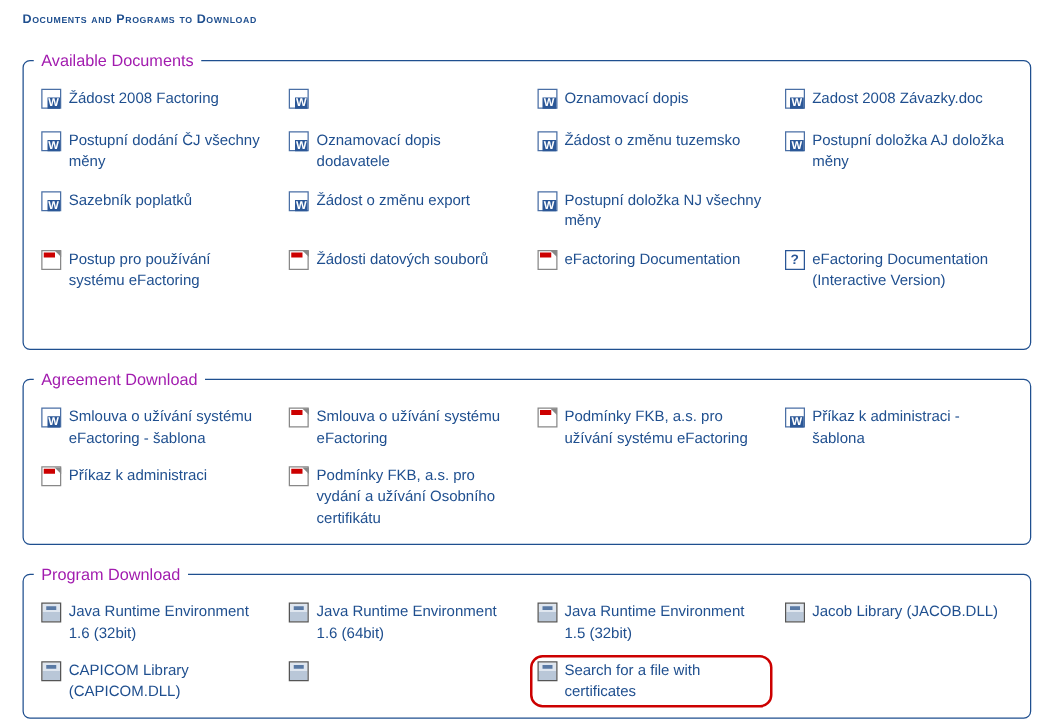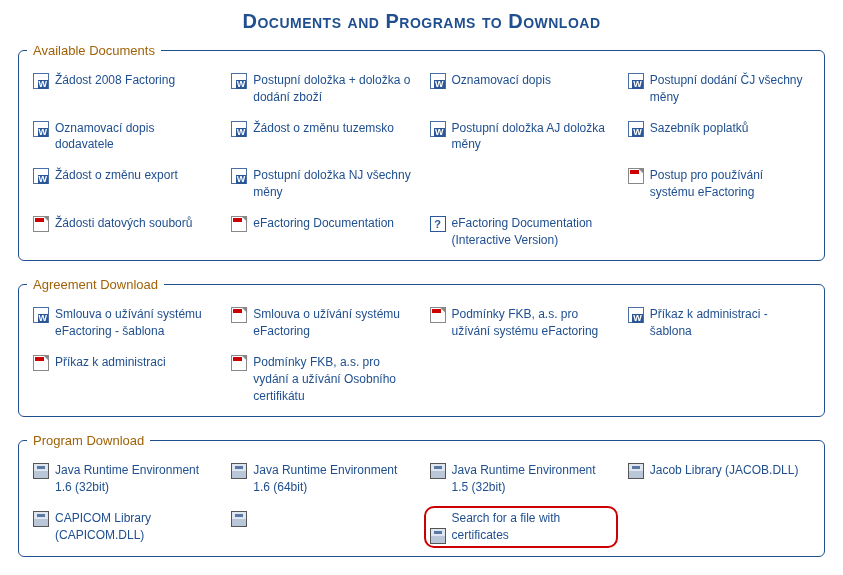--- a/index.html
+++ b/index.html
@@ -5,36 +5,36 @@
   body {
     font-family: Verdana, Arial, sans-serif;
     font-size: 12px;
     color: #1f4f8f;
     margin: 0;
     padding: 8px 18px 18px;
     width: 843px;
     box-sizing: border-box;
   }
   .page-title {
-    text-align: center;
+    text-align: left;
     font-variant: small-caps;
     font-weight: bold;
-    font-size: 20px;
+    font-size: 10px;
     color: #1f4f8f;
-    margin: 2px 0 10px;
+    margin: 2px 0 20px;
     letter-spacing: 0.5px;
   }
   fieldset {
     border: 1px solid #1f4f8f;
     border-radius: 6px;
     margin: 0 0 16px 0;
     padding: 10px 8px 8px 8px;
   }
   legend {
-    color: #a16207;
+    color: #a21caf;
     font-size: 13px;
     padding: 0 6px;
     background: #fff;
   }
   .grid {
     display: grid;
     grid-template-columns: 1fr 1fr 1fr 1fr;
     column-gap: 4px;
     row-gap: 6px;
   }
@@ -47,21 +47,20 @@
     border-radius: 10px;
     min-height: 20px;
   }
   .item a {
     color: #1f4f8f;
     text-decoration: none;
     line-height: 1.4;
   }
   .highlight {
     border-color: #c00;
-    align-items: flex-end;
   }
   .icon {
     flex: 0 0 16px;
     height: 16px;
     margin-top: 1px;
   }
   
   .ic-doc {
     background: #fff;
     border: 1px solid #4a6fa5;
@@ -133,25 +132,28 @@
 
 <fieldset>
   <legend>Available Documents</legend>
   <div class="grid" id="grid-available">
       <div class="item">
         <span class="icon ic-doc"></span>
         <a href="#">Žádost 2008 Factoring</a>
       </div>
       <div class="item">
         <span class="icon ic-doc"></span>
-        <a href="#">Postupní doložka + doložka o dodání zboží</a>
       </div>
       <div class="item">
         <span class="icon ic-doc"></span>
         <a href="#">Oznamovací dopis</a>
+      </div>
+      <div class="item">
+        <span class="icon ic-doc"></span>
+        <a href="#">Zadost 2008 Závazky.doc</a>
       </div>
       <div class="item">
         <span class="icon ic-doc"></span>
         <a href="#">Postupní dodání ČJ všechny měny</a>
       </div>
       <div class="item">
         <span class="icon ic-doc"></span>
         <a href="#">Oznamovací dopis dodavatele</a>
       </div>
       <div class="item">

